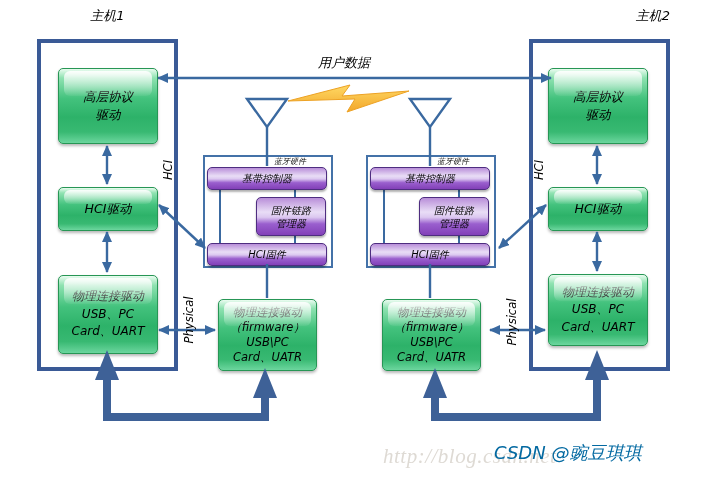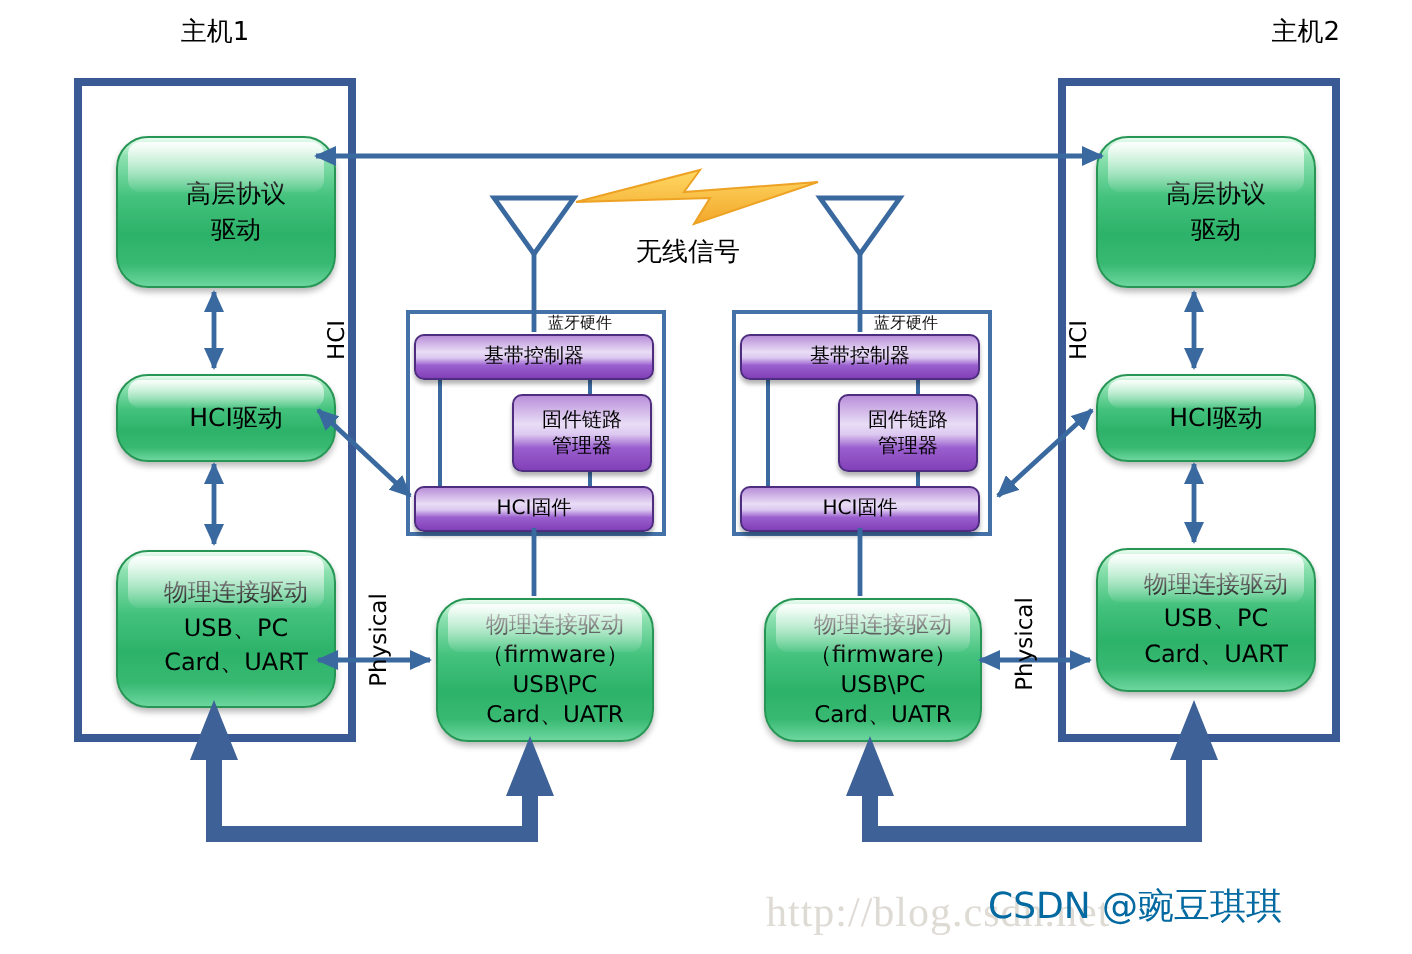--- a/index.html
+++ b/index.html
@@ -1,34 +1,34 @@
 <!DOCTYPE html>
 <html><head>
 <meta charset="utf-8">
 <style>
   html,body{margin:0;padding:0;background:#ffffff;}
   #canvas{position:relative;width:706px;height:477px;background:#ffffff;overflow:hidden;
-          font-family:"DejaVu Sans","Liberation Sans",sans-serif;color:#000;}
+          font-family:"DejaVu Sans","Liberation Sans",sans-serif;color:#000;font-style:italic;}
   svg.layer{position:absolute;left:0;top:0;pointer-events:none;}
   #svg-behind{z-index:1;}
   #svg-front{z-index:3;}
 
   .host-box{position:absolute;border:4px solid #3a5a96;background:transparent;z-index:2;}
   #host1-box{left:37px;top:39px;width:141px;height:332px;box-sizing:border-box;}
   #host2-box{left:529px;top:39px;width:141px;height:332px;box-sizing:border-box;}
 
   .host-title{position:absolute;top:7px;width:141px;text-align:center;font-size:13px;z-index:4;}
   #host1-title{left:37px;}
   #host2-title{left:529px;text-align:right;}
 
-  .box-green{position:absolute;z-index:2;border:1px solid #279655;border-radius:16px;
+  .box-green{position:absolute;z-index:2;border:1px solid #279655;border-radius:5px;
     background:linear-gradient(180deg,#eafcf0 0%,#8fe2b1 12%,#43c27d 40%,#2db269 65%,#38b972 85%,#6cd69e 100%);
     display:flex;align-items:center;justify-content:center;text-align:center;
     white-space:pre-line;font-size:12.5px;line-height:1.45;
-    box-shadow:0 2px 3px rgba(0,0,0,.28);padding-left:10px;}
+    box-shadow:0 2px 3px rgba(0,0,0,.28);}
   .box-green::before{content:"";position:absolute;left:5px;right:5px;top:2px;height:34%;
     border-radius:6px;background:linear-gradient(180deg,rgba(255,255,255,.9),rgba(255,255,255,.05));}
 
   #h1-upper{left:58px;top:68px;width:98px;height:74px;}
   #h1-hci{left:58px;top:187px;width:98px;height:42px;}
   #h1-phys{left:58px;top:275px;width:98px;height:77px;font-size:12px;}
   #h2-upper{left:548px;top:68px;width:98px;height:74px;}
   #h2-hci{left:548px;top:187px;width:98px;height:42px;}
   #h2-phys{left:548px;top:274px;width:98px;height:70px;font-size:12px;}
   #m1-fw{left:218px;top:299px;width:97px;height:70px;font-size:11.5px;line-height:1.32;}
@@ -120,21 +120,21 @@
   <div class="module-label" id="module2-label">蓝牙硬件</div>
   <div class="bar-purple" id="m2-baseband">基带控制器</div>
   <div class="bar-purple" id="m2-linkmgr">固件链路
 管理器</div>
   <div class="bar-purple" id="m2-hcifw">HCI固件</div>
   <div class="box-green" id="m2-fw">物理连接驱动
 （firmware）
 USB\PC
 Card、UATR</div>
 
-  <div class="free-label" id="wireless-label">无线信号</div>
+  <div class="free-label" id="user-data-label">用户数据</div>
   <div class="vlabel" id="hci1-label">HCI</div>
   <div class="vlabel" id="hci2-label">HCI</div>
   <div class="vlabel" id="phy1-label">Physical</div>
   <div class="vlabel" id="phy2-label">Physical</div>
 
   <svg id="svg-front" class="layer" width="706" height="477">
     <defs>
       <marker id="ah" markerUnits="userSpaceOnUse" markerWidth="12" markerHeight="10" refX="10" refY="5" orient="auto-start-reverse">
         <path d="M0,0 L11,5 L0,10 z" fill="#3a69a0"></path>
       </marker>

